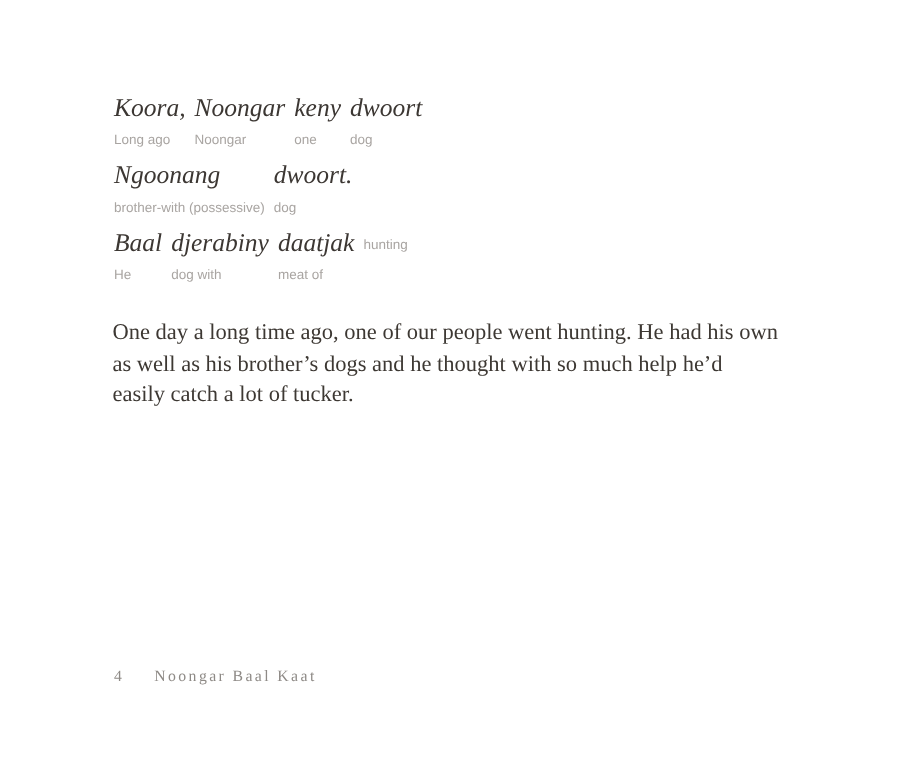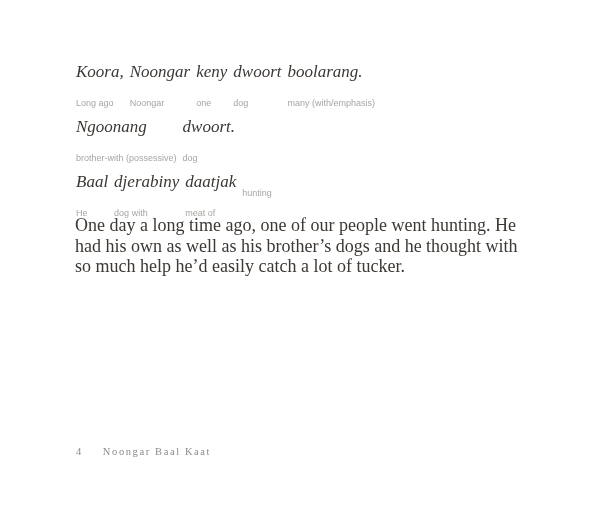--- a/index.html
+++ b/index.html
@@ -35,29 +35,29 @@
     line-height: 20px;
     color: #3c3733;
     white-space: nowrap;
   }
   .gloss {
     font-family: "Liberation Sans", sans-serif;
     font-size: 9px;
     line-height: 11px;
     color: #a9a5a2;
     white-space: nowrap;
-    margin-top: 16px;
+    margin-top: 6px;
   }
   .story {
     position: absolute;
     left: 75px;
     top: 197px;
     width: 445px;
     font-family: "Liberation Serif", serif;
-    font-size: 18px;
+    font-size: 15px;
     line-height: 20.5px;
     color: #3d3833;
   }
   .footer {
     position: absolute;
     left: 76px;
     top: 446px;
     display: flex;
     align-items: baseline;
     gap: 20px;
@@ -83,24 +83,20 @@
         <span class="noongar">Noongar</span>
         <span class="gloss">Noongar</span>
       </div>
       <div class="word-col">
         <span class="noongar">keny</span>
         <span class="gloss">one</span>
       </div>
       <div class="word-col">
         <span class="noongar">dwoort</span>
         <span class="gloss">dog</span>
-      </div>
-      <div class="word-col">
-        <span class="noongar">boolarang.</span>
-        <span class="gloss">many (with/emphasis)</span>
       </div>
     </div>
 
     <div class="sentence">
       <div class="word-col">
         <span class="noongar">Ngoonang</span>
         <span class="gloss">brother-with (possessive)</span>
       </div>
       <div class="word-col">
         <span class="noongar">dwoort.</span>

